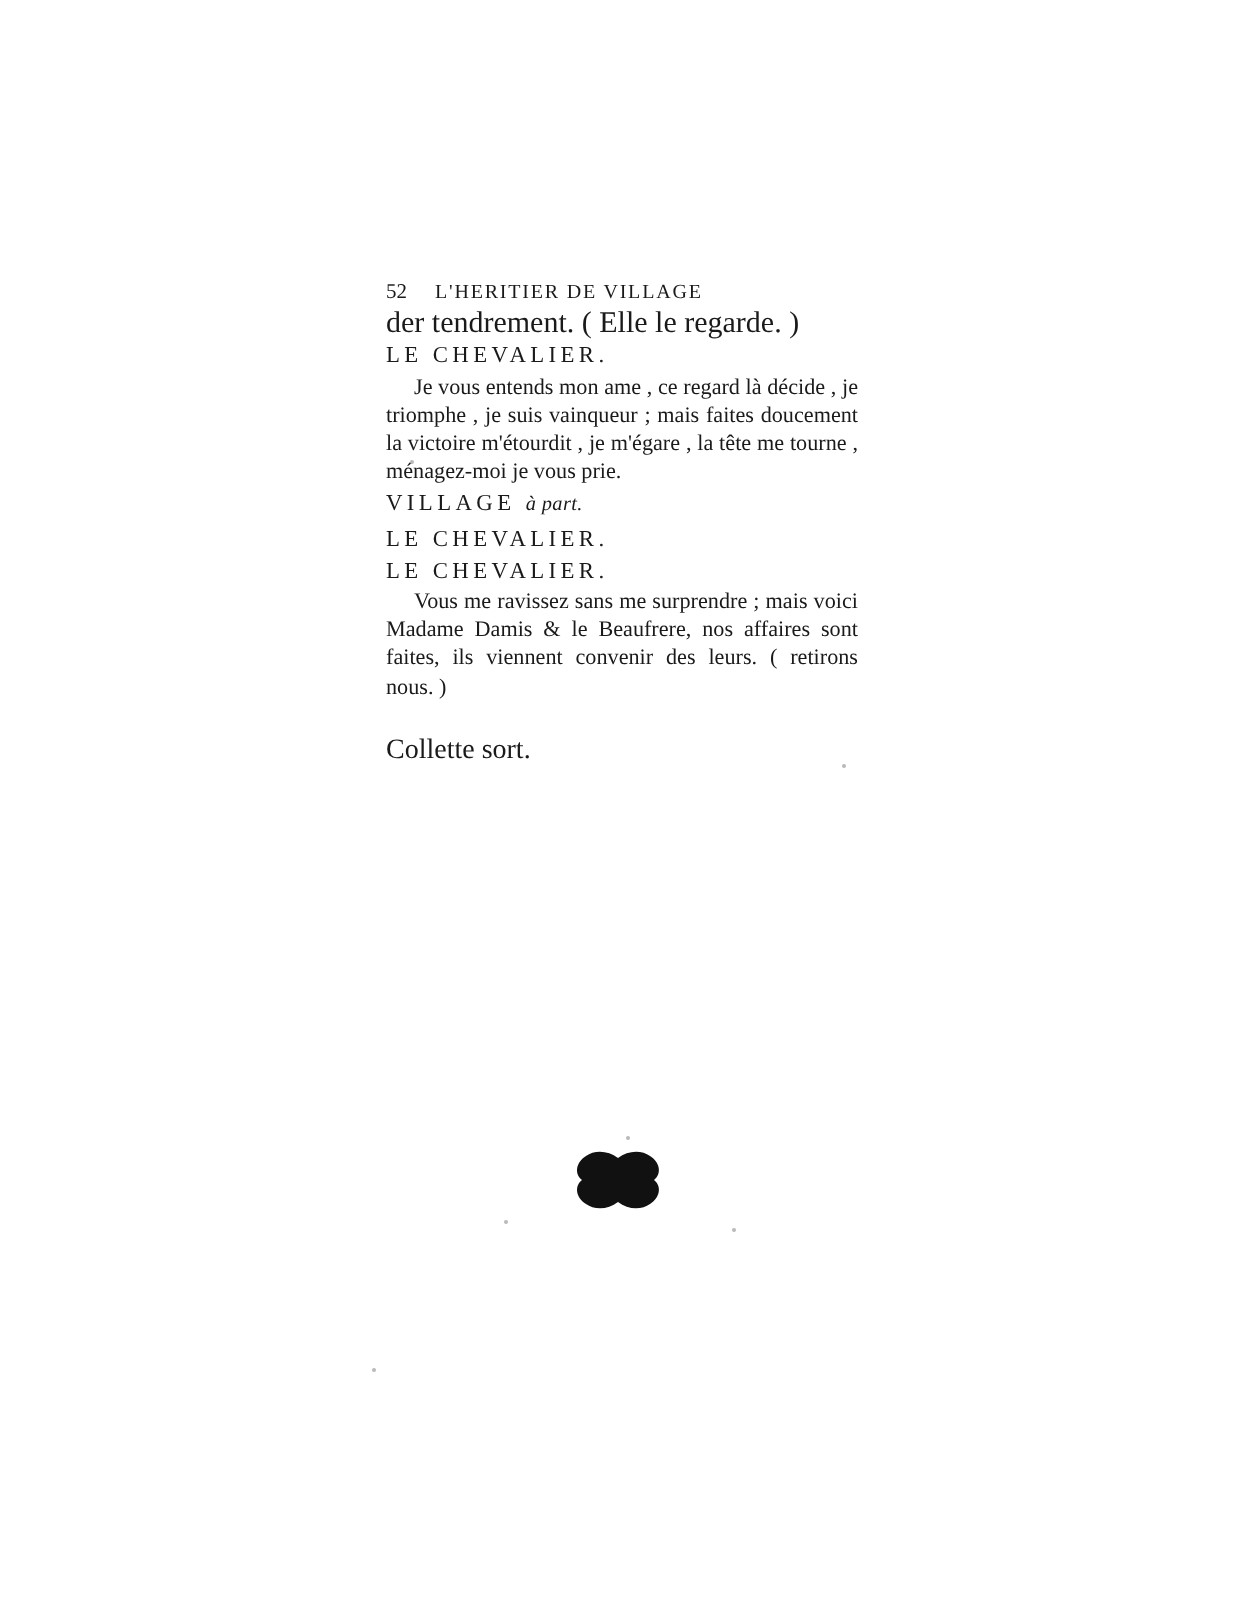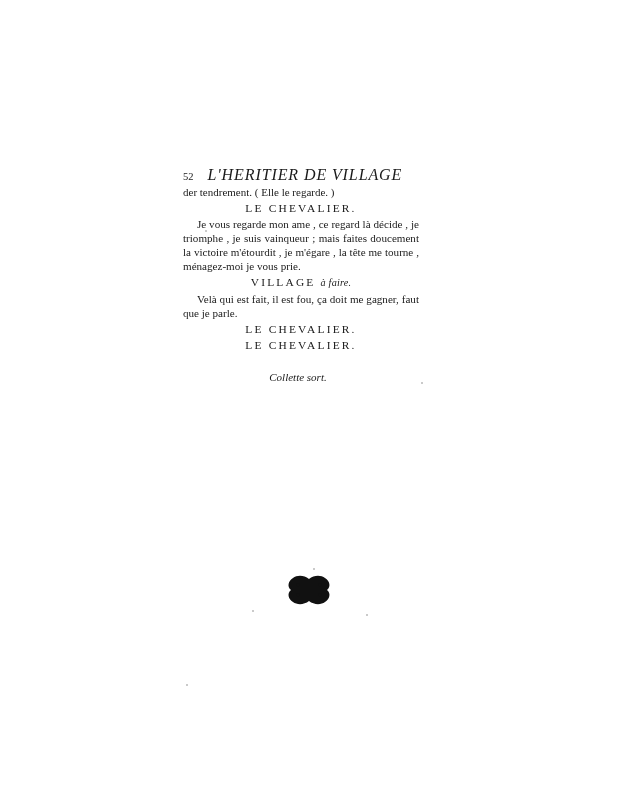--- a/index.html
+++ b/index.html
@@ -21,58 +21,55 @@
     left: 0;
     top: 0;
     width: 618px;
     height: 800px;
     background: #ffffff;
   }
 
   
   #textblock {
     position: absolute;
-    left: 183px;
+    left: 193px;
     top: 140px;
     width: 236px;
     color: #1a1a1a;
     font-family: "Liberation Serif", serif;
     font-size: 11.2px;
     line-height: 14.2px;
     text-align: justify;
-    margin-top: 28px;
   }
 
   .header-line {
     display: flex;
     align-items: baseline;
     font-variant: small-caps;
     letter-spacing: 0.6px;
     margin-bottom: 1px;
     white-space: nowrap;
   }
   .folio {
     font-family: "Liberation Serif", serif;
     font-size: 10.5px;
     letter-spacing: 0px;
     margin-right: 14px;
   }
   .running-title {
-    font-size: 16px;
+    font-size: 10px;
     letter-spacing: 0.9px;
-    font-style: italic;
   }
 
   .stage-line {
-    font-size: 11px;
+    font-size: 15px;
     margin-bottom: 1px;
   }
 
   .speaker {
-    text-align: center;
     font-variant: small-caps;
     letter-spacing: 2.2px;
     font-size: 11.4px;
     margin: 2px 0 1px 0;
   }
   .speaker .aside {
     font-variant: normal;
     font-style: italic;
     letter-spacing: 0.2px;
     font-size: 10.2px;
@@ -81,23 +78,22 @@
   .speech {
     margin: 0 0 2px 0;
     text-indent: 14px;
     text-align: justify;
     font-size: 11.1px;
     line-height: 14.2px;
     hyphens: manual;
   }
 
   .catchword {
-    text-align: center;
-    font-style: italic;
-    font-size: 11px;
+    text-align: left;
+    font-size: 14px;
     margin-top: 18px;
     padding-right: 6px;
   }
 
   
   #ornament {
     position: absolute;
     left: 277px;
     top: 573px;
     width: 64px;
@@ -124,36 +120,36 @@
     <div class="header-line">
       <span class="folio">52</span>
       <span class="running-title">L'HERITIER DE VILLAGE</span>
     </div>
 
     <div class="stage-line">der tendrement. ( Elle le regarde. )</div>
 
     <div class="speaker">
       <span>LE CHEVALIER.</span>
     </div>
-    <p class="speech">Je vous regarde mon ame , ce regard là décide , je triomphe , je suis vainqueur ; mais faites doucement la victoire m'étourdit , je m'égare , la tête me tourne , ménagez-moi je vous prie.</p>
+    <p class="speech">Je vous entends mon ame , ce regard là décide , je triomphe , je suis vainqueur ; mais faites doucement la victoire m'étourdit , je m'égare , la tête me tourne , ménagez-moi je vous prie.</p>
 
     <div class="speaker">
       <span>VILLAGE</span>
-      <span class="aside">à faire.</span>
+      <span class="aside">à part.</span>
     </div>
-    <p class="speech">Velà qui est fait, il est fou, ça doit me gagner, faut que je parle.</p>
 
     <div class="speaker">
       <span>LE CHEVALIER.</span>
     </div>
 
 
     <div class="speaker">
       <span>LE CHEVALIER.</span>
     </div>
+    <p class="speech">Vous me ravissez sans me surprendre ; mais voici Madame Damis &amp; le Beaufrere, nos affaires sont faites, ils viennent convenir des leurs. ( retirons nous. )</p>
 
     <div class="catchword">Collette sort.</div>
   </div>
 
   <div id="ornament">
     <svg width="64" height="34" viewBox="0 0 64 34" xmlns="http://www.w3.org/2000/svg">
       <g fill="#111111">
         <path d="M32 6 C27 2, 20 2, 16 5 C11 8, 10 14, 14 17 C10 20, 11 26, 16 29 C20 32, 27 32, 32 28 C37 32, 44 32, 48 29 C53 26, 54 20, 50 17 C54 14, 53 8, 48 5 C44 2, 37 2, 32 6 Z M32 10 C29 7, 24 6, 20 8 C16 10, 15 14, 18 16 C21 18, 27 16, 32 13 C37 16, 43 18, 46 16 C49 14, 48 10, 44 8 C40 6, 35 7, 32 10 Z M32 21 C27 18, 21 16, 18 18 C15 20, 16 24, 20 26 C24 28, 29 27, 32 24 C35 27, 40 28, 44 26 C48 24, 49 20, 46 18 C43 16, 37 18, 32 21 Z"></path>
         <circle cx="21" cy="12" r="1.4"></circle>
         <circle cx="43" cy="12" r="1.4"></circle>

